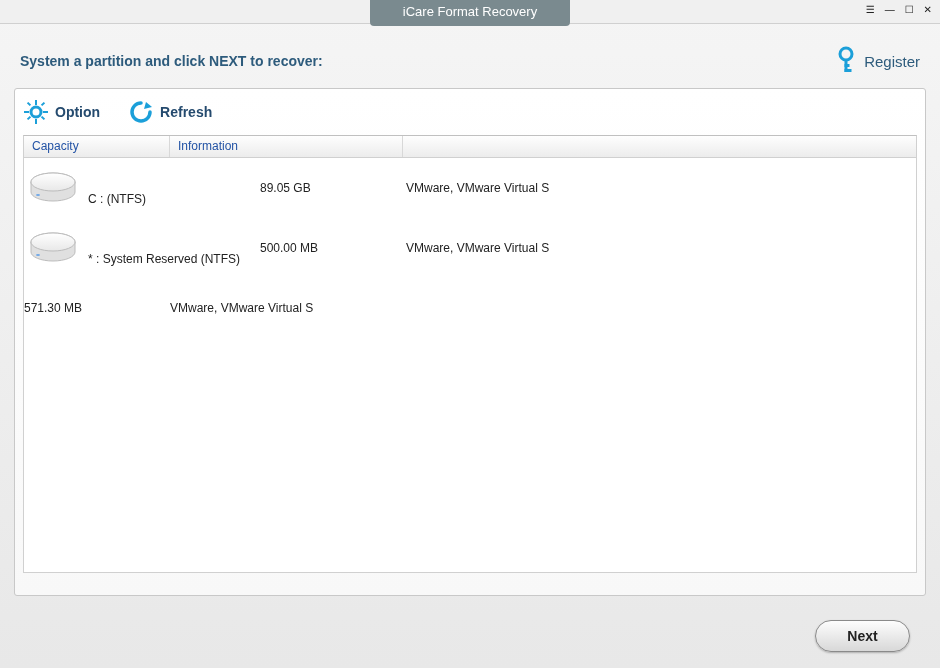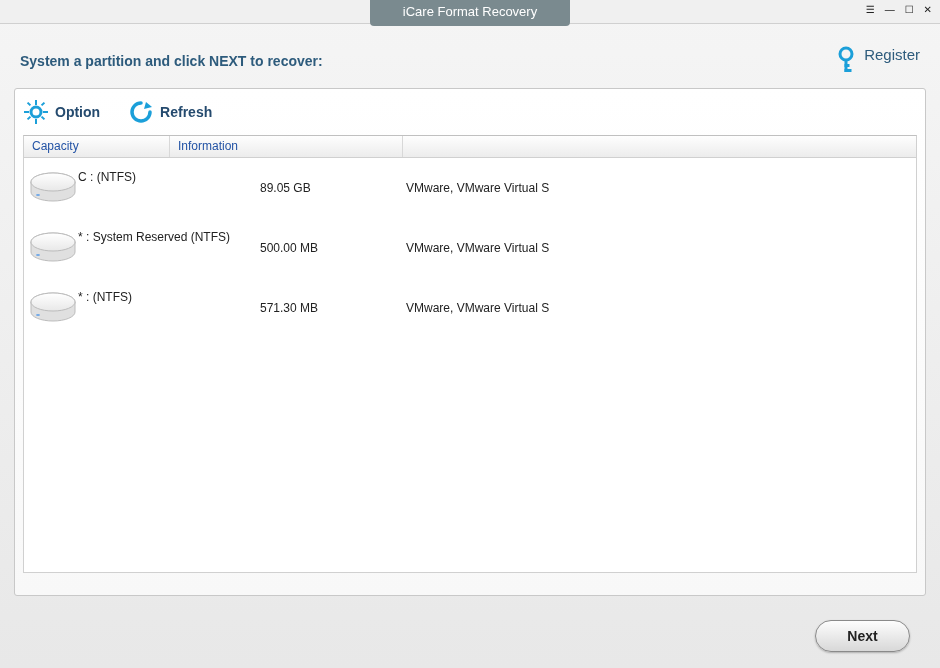--- a/index.html
+++ b/index.html
@@ -12,21 +12,21 @@
     position: absolute; left: 370px; top: 0; width: 200px; height: 26px;
     background: #7a8a8f; color: #fff; text-align: center; line-height: 24px;
     font-size: 13px; font-family: Arial, sans-serif; border-bottom-left-radius: 4px; border-bottom-right-radius: 4px;
   }
   .titlebar-controls { position: absolute; right: 8px; top: 4px; display: flex; gap: 10px; font-size: 10px; color: #222; }
   .titlebar-controls span { cursor: pointer; }
 
   
   .header { display: flex; align-items: center; justify-content: space-between; padding: 22px 20px 12px 20px; }
   .instruction { color: #2d5b7c; font-weight: bold; font-size: 14px; }
-  .register { display: flex; gap: 8px; color: #2d5b7c; font-size: 15px; cursor: pointer; }
+  .register { display: flex; align-items: center; gap: 8px; color: #2d5b7c; font-size: 15px; cursor: pointer; }
   .key-icon { width: 20px; height: 30px; position: relative; }
   .key-icon svg { display: block; }
 
   
   .panel { margin: 0 14px; background: linear-gradient(to bottom, #ffffff 0%, #f8f8f8 100%); border: 1px solid #c8c8c8; border-radius: 3px; height: 508px; }
 
   .toolbar { display: flex; align-items: center; padding: 10px 8px 10px 8px; gap: 28px; }
   .tool-btn { display: flex; align-items: center; gap: 6px; color: #244a6e; font-weight: bold; font-size: 14px; cursor: pointer; }
   .tool-btn .ico { width: 26px; height: 26px; display: flex; align-items: center; justify-content: center; }
 
@@ -34,21 +34,21 @@
   .tbl { margin: 0 8px; border: 1px solid #d0d0d0; border-top: 1px solid #c0c0c0; background: #fff; height: 438px; overflow: hidden; }
   .tbl-head { display: flex; height: 22px; background: linear-gradient(to bottom, #fefefe, #ececec); border-bottom: 1px solid #d0d0d0; }
   .th { color: #2353a5; font-size: 12px; padding: 3px 8px; border-right: 1px solid #d8d8d8; }
   .col-part { width: 236px; }
   .col-cap  { width: 146px; }
   .col-info { width: 233px; }
   .col-last { flex: 1; border-right: none; }
 
   .rows { background: #fff; }
   .row { display: flex; align-items: center; height: 60px; font-size: 12px; color: #222; }
-  .cell-part { width: 236px; display: flex; align-items: flex-start; gap: 0; padding-left: 4px; }
+  .cell-part { width: 236px; display: flex; align-items: flex-end; gap: 10px; padding-left: 4px; }
   .cell-cap  { width: 146px; }
   .cell-info { width: 233px; }
   .drive-icon { width: 50px; height: 36px; display: flex; align-items: center; justify-content: center; }
 
   
   .footer { position: relative; height: 90px; }
   .next-btn {
     position: absolute; right: 30px; top: 24px;
     width: 95px; height: 32px;
     background: linear-gradient(to bottom, #fdfdfd, #d8d8d8);
@@ -164,37 +164,20 @@
                   </linearGradient>
                 </defs>
 </svg>
             </span>
       <span>* : System Reserved  (NTFS)</span>
     </div>
     <div class="cell-cap">500.00 MB</div>
     <div class="cell-info">VMware,  VMware Virtual S</div>
   </div>
         <div class="row">
-    <div class="cell-part">
-      <span class="drive-icon">
-<svg width="50" height="36" viewBox="0 0 50 36">
-  <ellipse cx="25" cy="12" rx="22" ry="9" fill="#f4f4f4" stroke="#bcbcbc" stroke-width="1"></ellipse>
-  <path d="M 3 12 L 3 22 A 22 9 0 0 0 47 22 L 47 12" fill="#e0e0e0" stroke="#bcbcbc" stroke-width="1"></path>
-  <ellipse cx="25" cy="12" rx="22" ry="9" fill="url(#g)" stroke="#bcbcbc" stroke-width="1"></ellipse>
-  <ellipse cx="10" cy="25" rx="2" ry="1" fill="#6fa8e8"></ellipse>
-  <defs>
-                  <linearGradient id="g" x1="0" y1="0" x2="0" y2="1">
-                    <stop offset="0" stop-color="#ffffff"></stop>
-                    <stop offset="1" stop-color="#e8e8e8"></stop>
-                  </linearGradient>
-                </defs>
-</svg>
-            </span>
-      <span>* :  (NTFS)</span>
-    </div>
     <div class="cell-cap">571.30 MB</div>
     <div class="cell-info">VMware,  VMware Virtual S</div>
   </div>
       </div>
   </div>
 
 </div>
 
 <div class="footer">
   <div class="next-btn">Next</div>

